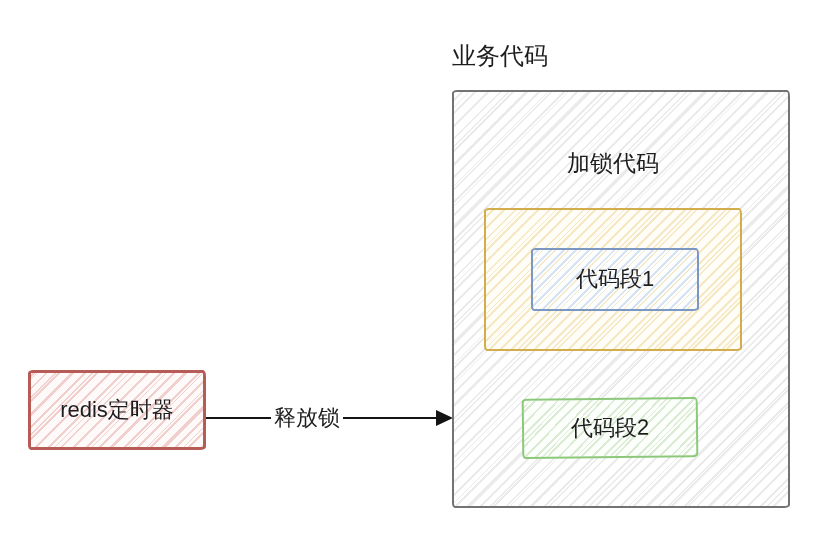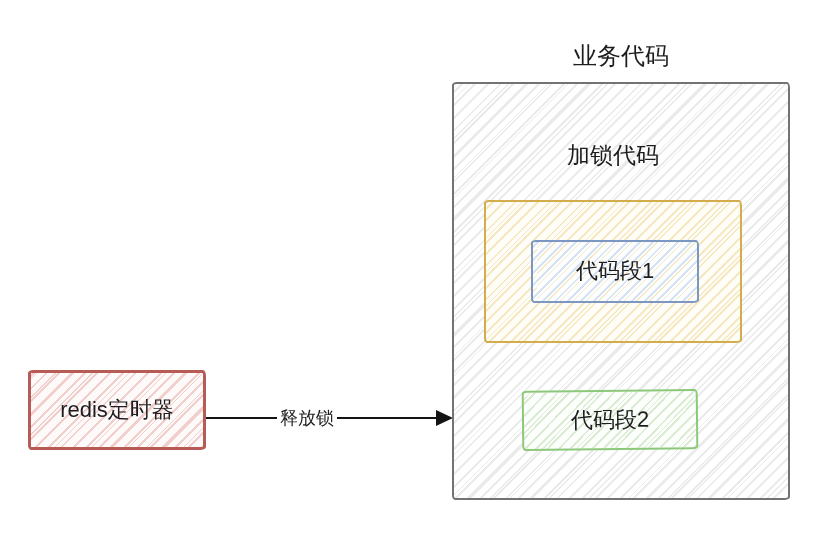--- a/index.html
+++ b/index.html
@@ -26,33 +26,33 @@
   .sketch {
     border-radius: 5px 3px 6px 3px / 3px 6px 3px 5px;
   }
   .node-label {
     font-size: 22px;
     line-height: 1.2;
     white-space: nowrap;
   }
   
   .box-gray {
-    left: 452px; top: 82px;
+    left: 452px; top: 90px;
     width: 338px; height: 418px;
     border: 2.5px solid var(--gray-border, #737373);
     background:
       repeating-linear-gradient(315deg, var(--gray-hatch, #ebebeb) 0 2px, transparent 2px 9px),
       repeating-linear-gradient(315deg, var(--gray-hatch, #ebebeb) 0 1px, transparent 1px 14px),
       #ffffff;
   }
   .diagram-title {
     position: absolute;
     left: 452px; top: 40px;
     width: 338px;
-    text-align: center;
+    text-align: left;
     font-size: 24px;
     white-space: nowrap;
   }
   .inner-title {
     position: absolute;
     left: 30px; top: 56px;
     width: 258px;
     text-align: center;
     font-size: 23px;
     white-space: nowrap;
@@ -105,21 +105,21 @@
     width: 260px; height: 40px;
   }
   .edge-arrow line { stroke: var(--arrow, #141414); stroke-width: 2; }
   .edge-arrow polygon { fill: var(--arrow, #141414); }
   .edge-label {
     position: absolute;
     left: 307px; top: 418px;
     transform: translate(-50%, -50%);
     background: #ffffff;
     padding: 0 3px;
-    font-size: 18px;
+    font-size: 22px;
     white-space: nowrap;
   }
 </style>
 </head>
 <body>
 
 <div class="canvas">
 
   <div class="node box-red sketch">
     <span class="node-label">redis定时器</span>

